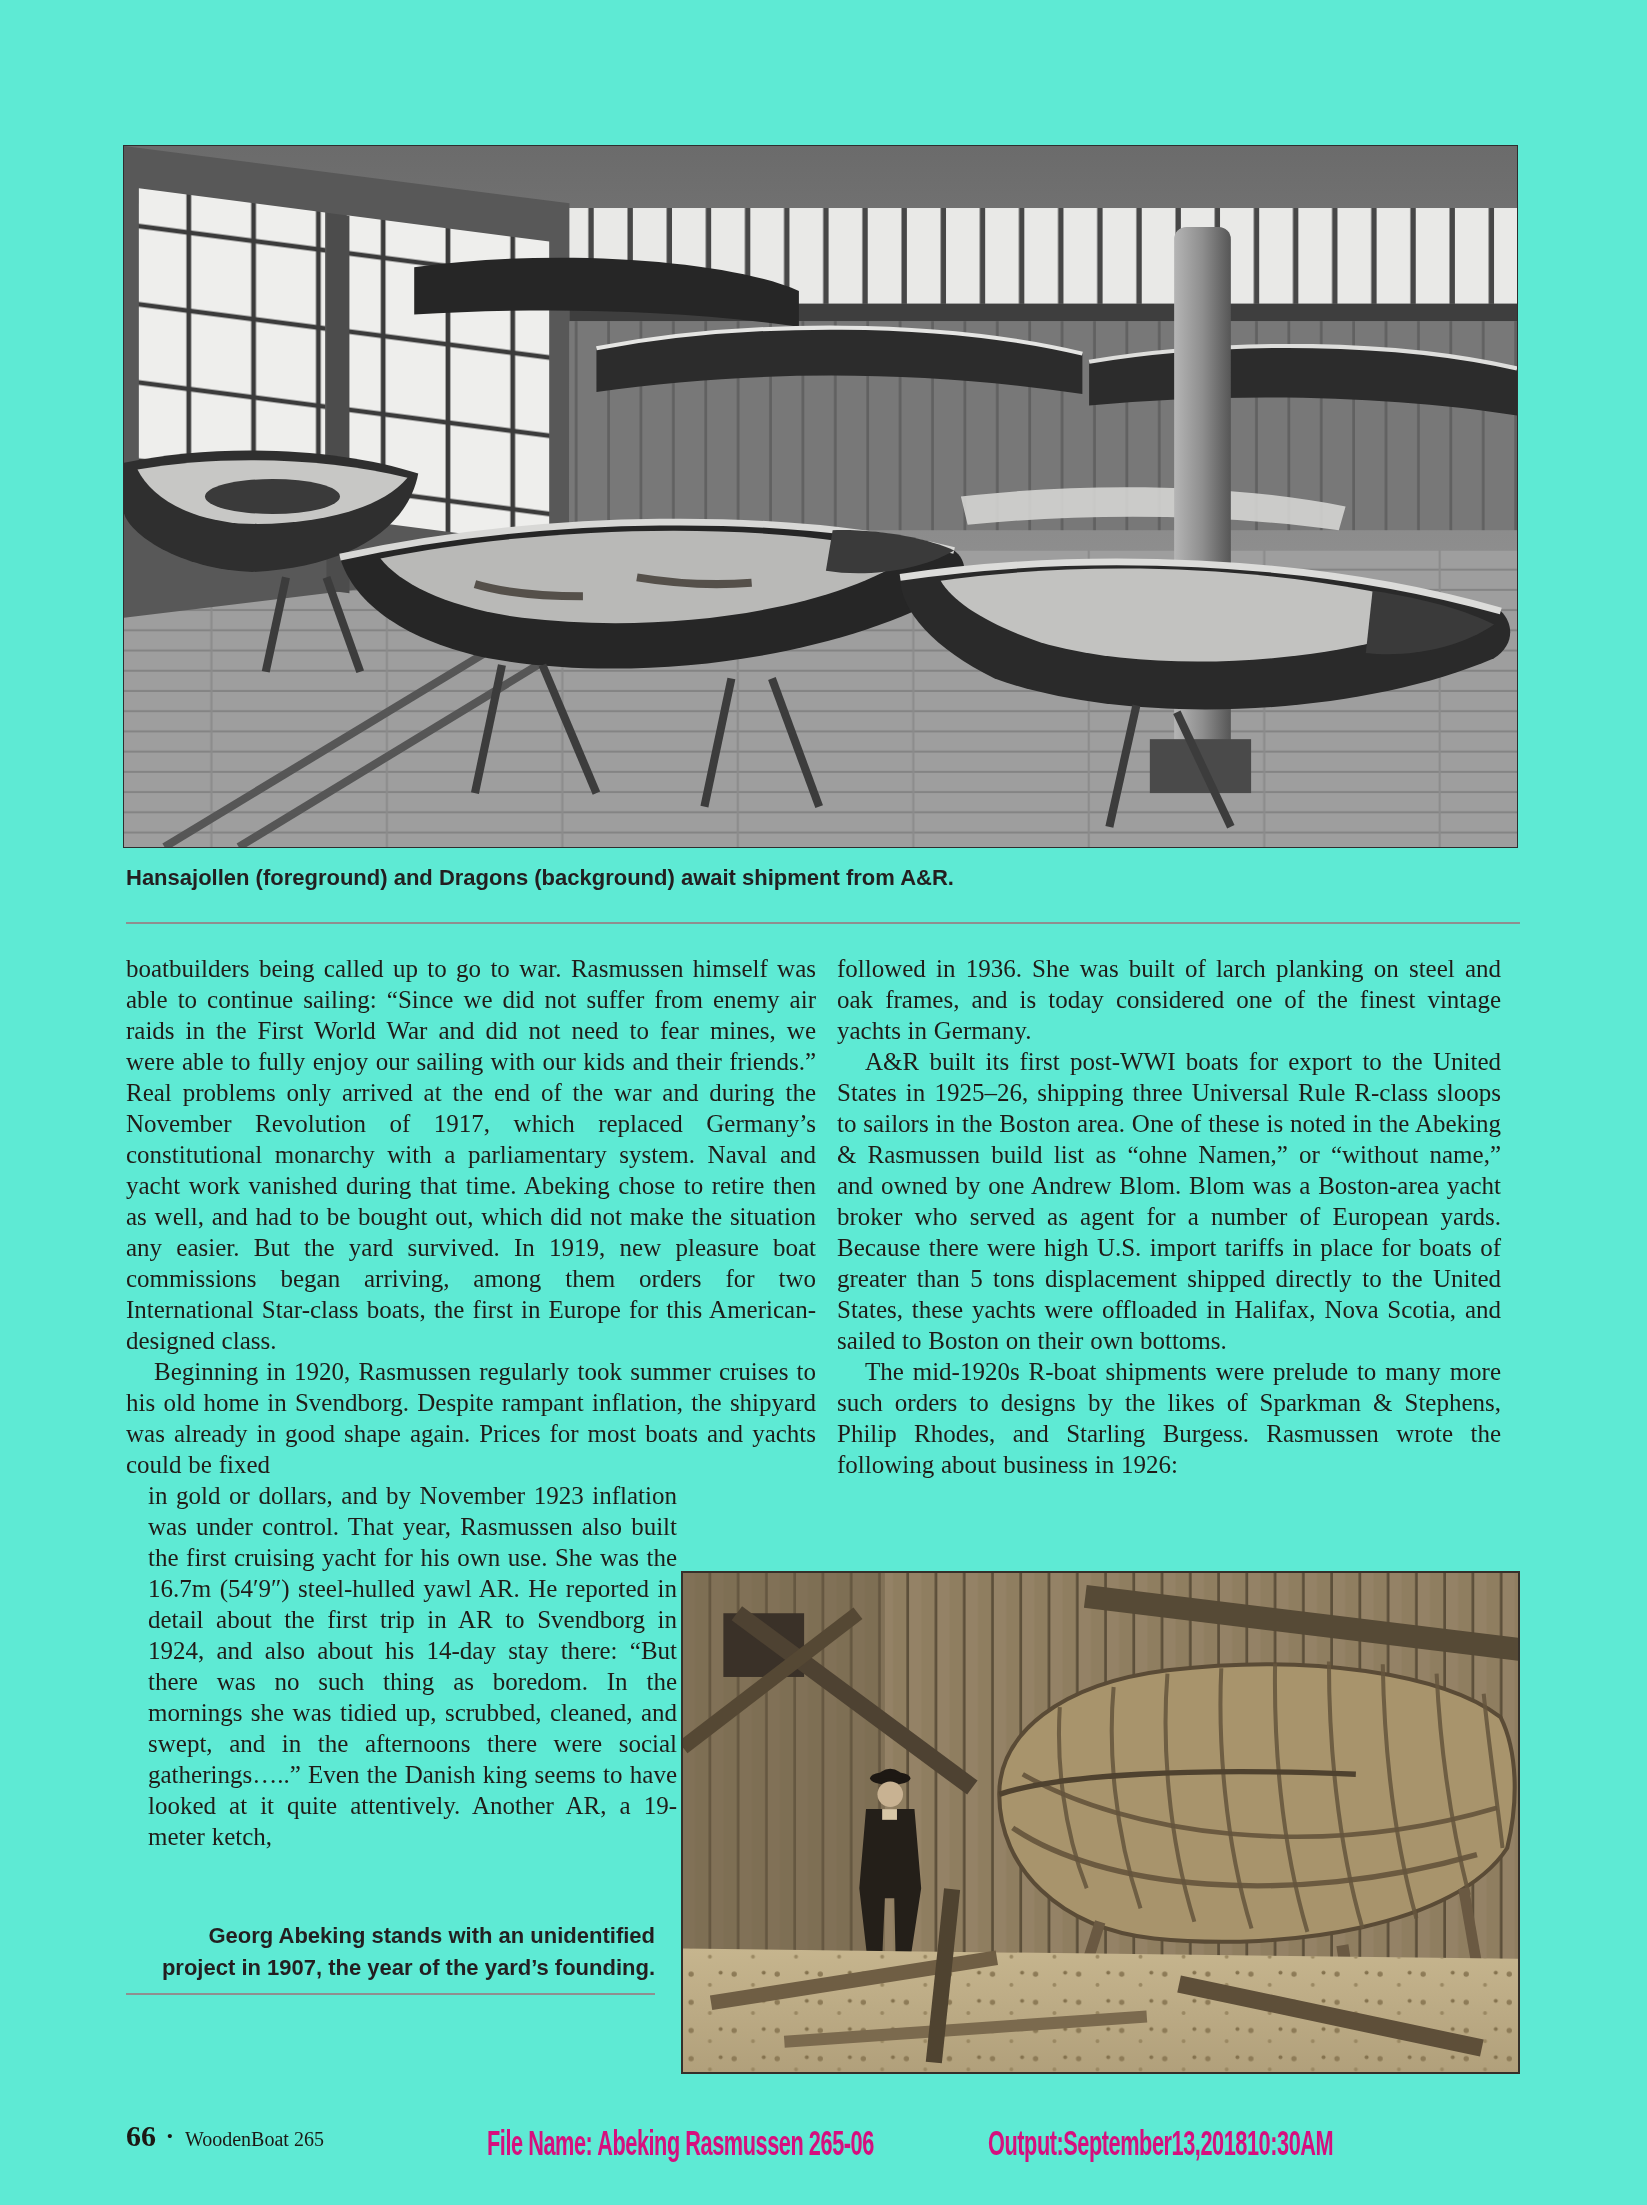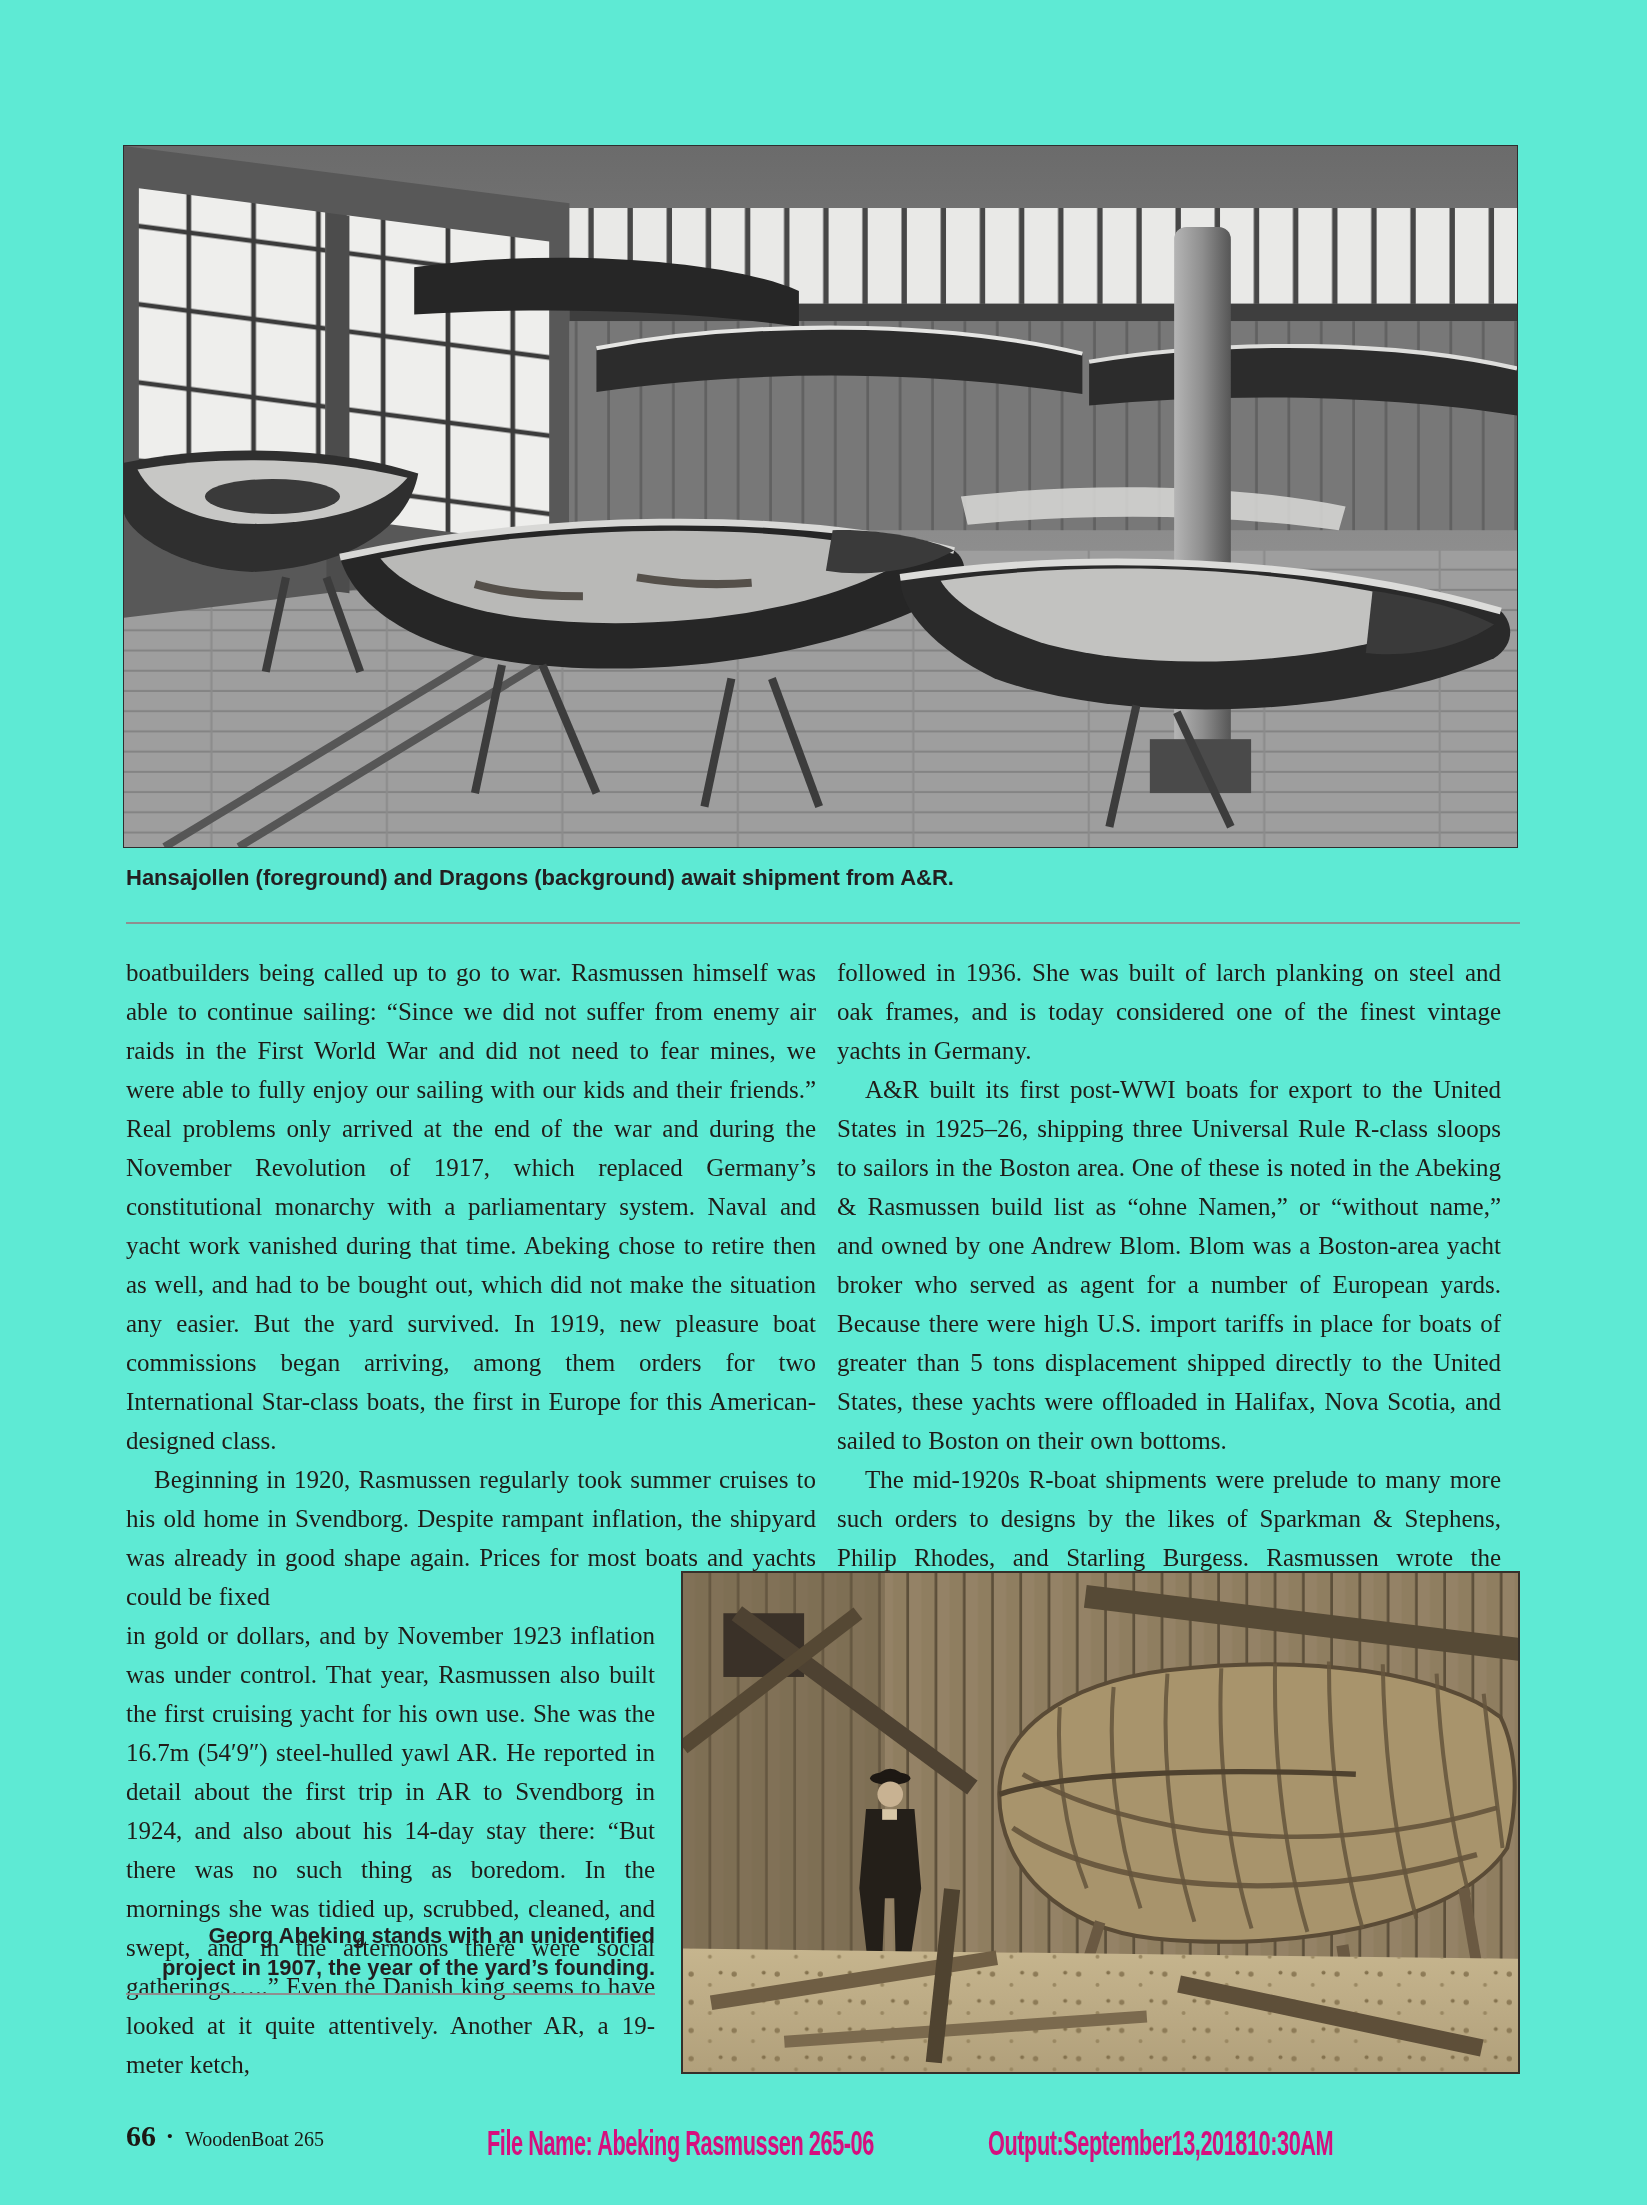--- a/index.html
+++ b/index.html
@@ -8,24 +8,24 @@
   .abs{position:absolute;}
   .photo{box-sizing:border-box;overflow:hidden;}
   .photo svg{display:block;width:100%;height:100%;}
   #top-photo{left:123px;top:145px;width:1395px;height:703px;border:1.4px solid #2e2e2e;}
   #bottom-photo{left:681px;top:1571px;width:839px;height:503px;border:2px solid #35302a;}
   .caption{font-family:"Liberation Sans", sans-serif;font-weight:700;color:#231f20;}
   #caption-top{left:126px;top:864px;width:1393px;font-size:22px;line-height:27px;}
   .rule{background:#8f8f8f;}
   #rule-top{left:126px;top:922px;width:1394px;height:2px;}
   #rule-bottom{left:126px;top:1993px;width:529px;height:2px;}
-  .col{font-size:25px;line-height:39px;text-align:justify;
+  .col{font-size:25px;line-height:31px;text-align:justify;
        hyphens:auto;-webkit-hyphens:auto;word-spacing:0.02em;}
   #col-left{left:126px;top:953px;width:690px;}
-  #col-left .narrow{width:529px;}
+  #col-left .narrow{width:529px;margin-left:22px;}
   #col-right{left:837px;top:953px;width:664px;}
   .para{margin:0;}
   .para.indent{text-indent:28px;}
   #caption-bottom{left:126px;top:1920px;width:529px;text-align:right;
                   font-size:22px;line-height:32px;}
   #footer{left:126px;top:2119px;white-space:nowrap;color:#1c1814;}
   #footer .pagenum{font-weight:700;font-size:30px;text-align:right;}
   #footer .bullet{font-size:17.6px;vertical-align:4px;margin:0 12px 0 10.8px;}
   #footer .mag{font-size:20px;}
   .proof{font-family:"Liberation Sans", sans-serif;font-weight:700;font-size:35px;

